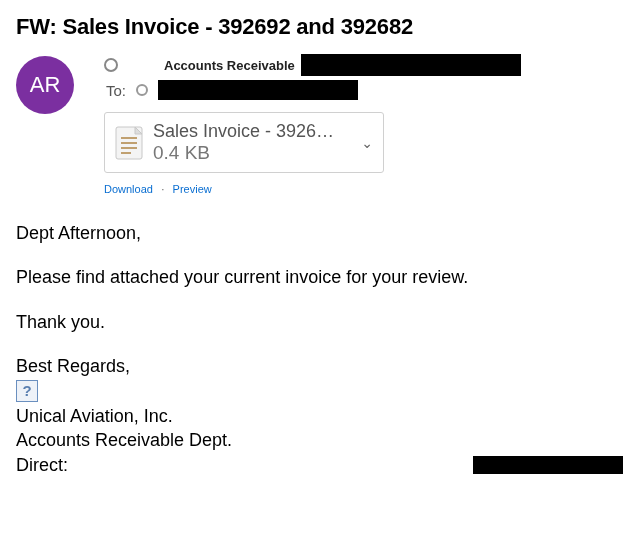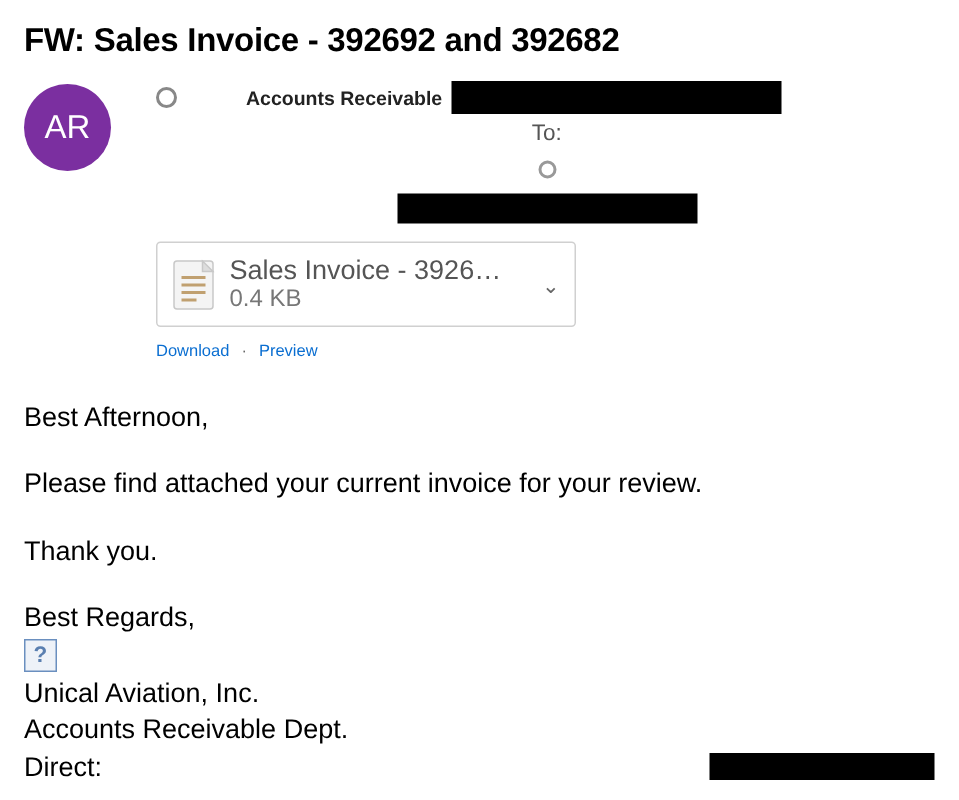--- a/index.html
+++ b/index.html
@@ -62,21 +62,20 @@
       background: #000;
       display: inline-block;
     }
     .redact.from-addr { width: 220px; height: 22px; }
     .to-line {
       display: flex;
       align-items: center;
       gap: 10px;
       margin-bottom: 12px;
       margin-left: 2px;
-      flex-direction: column;
     }
     .to-label {
       font-size: 15px;
       color: #555;
     }
     .presence-small {
       width: 12px;
       height: 12px;
       border: 2px solid #999;
       border-radius: 50%;
@@ -102,21 +101,21 @@
     .file-icon svg { display: block; }
     .attach-info { flex: 1; overflow: hidden; }
     .attach-name {
       font-size: 18px;
       color: #555;
       white-space: nowrap;
       overflow: hidden;
       text-overflow: ellipsis;
     }
     .attach-size {
-      font-size: 16px;
+      font-size: 19px;
       color: #777;
     }
     .chevron {
       color: #666;
       font-size: 14px;
     }
     .attach-actions {
       display: flex;
       align-items: center;
       gap: 8px;
@@ -198,21 +197,21 @@
 
     <div class="attach-actions">
       <span class="link">Download</span>
       <span class="dot-sep">·</span>
       <span class="link">Preview</span>
     </div>
   </div>
 </div>
 
 <div class="body-text">
-  <p>Best Afternoon,</p>
+  <p>Dept Afternoon,</p>
   <p>Please find attached your current invoice for your review.</p>
   <p>Thank you.</p>
   <div class="sig">
     <p>Best Regards,</p>
     <p><span class="broken-img">?</span></p>
     <p>Unical Aviation, Inc.</p>
     <p>Accounts Receivable Dept.</p>
     <p class="sig-line">
       <span>Direct:</span>
       <span class="redact sig-direct"></span>

